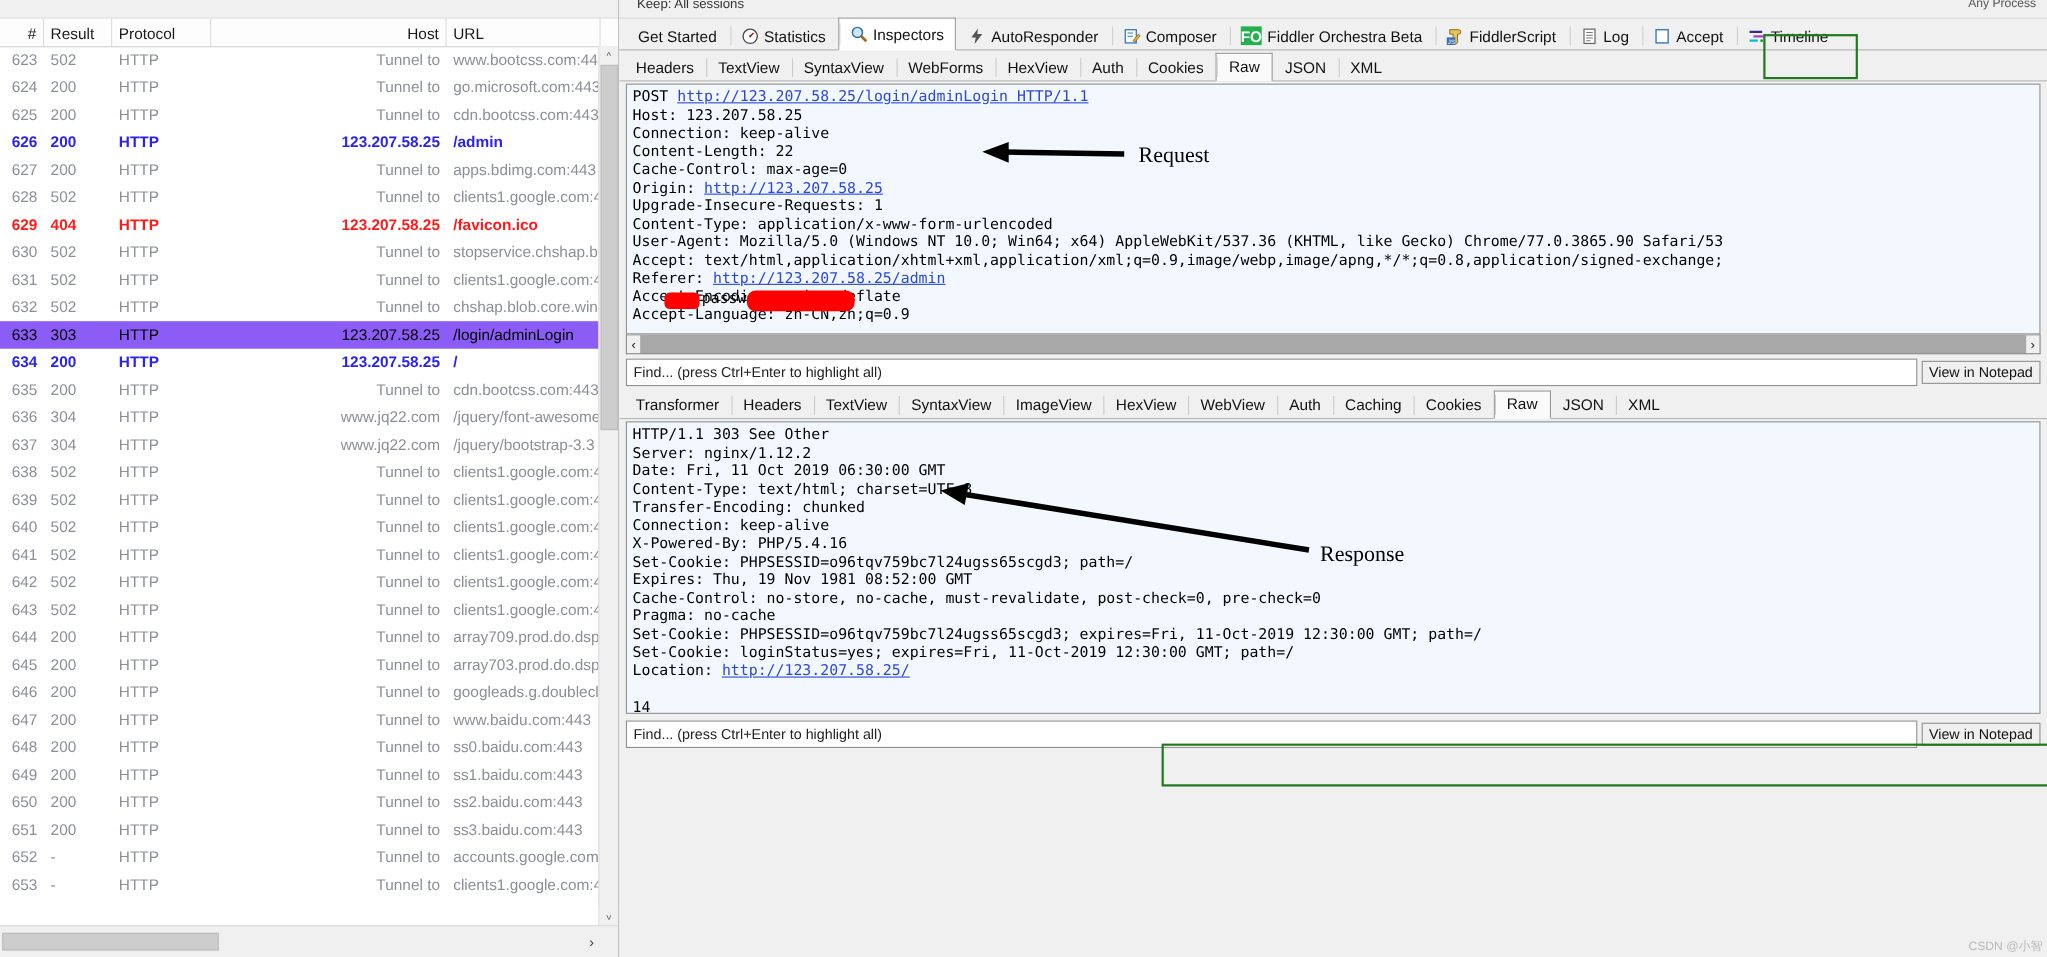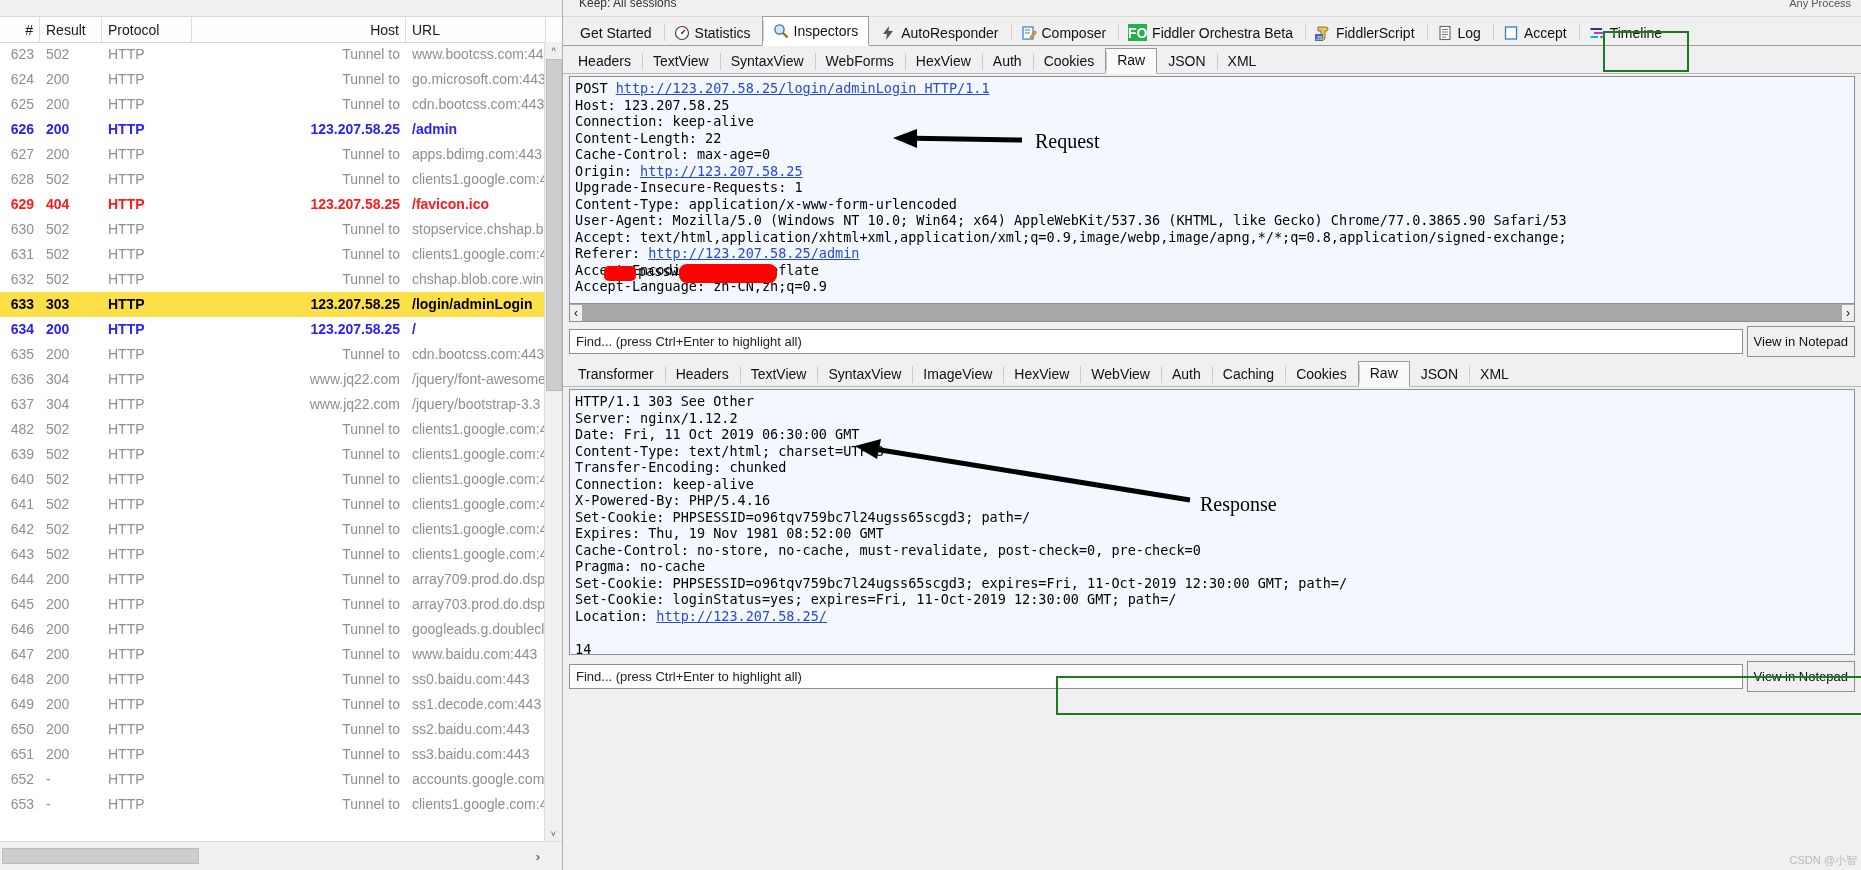--- a/index.html
+++ b/index.html
@@ -36,21 +36,21 @@
   }
   .c-id{width:40px;text-align:right;}
   .c-result{width:62px;text-align:left;}
   .c-protocol{width:90px;text-align:left;}
   .c-host{width:214px;text-align:right;padding-right:10px;}
   .c-url{width:140px;text-align:left;border-right:none;}
 
   .sess-body{position:absolute;top:42px;left:0;right:0;bottom:28px;overflow:hidden;}
   .row{display:flex;height:25px;align-items:center;font-size:14px;color:#8b8f96;white-space:nowrap;}
   .row > div{height:25px;line-height:25px;box-sizing:border-box;padding:0 6px;overflow:hidden;}
-  .row.sel{background:#fde047;color:#000;font-weight:bold;}
+  .row.sel{background:#8b5cf6;color:#000;font-weight:normal;}
   .row.blue{color:#2a23ef;font-weight:bold;}
   .row.red{color:#ff1a1a;font-weight:bold;}
 
   
   .vscroll{
     position:absolute;top:42px;right:0;width:17px;bottom:28px;
     background:#f0f0f0;border-left:1px solid #dcdcdc;
   }
   .vs-up,.vs-down{
     width:17px;height:17px;display:flex;align-items:center;justify-content:center;
@@ -134,21 +134,21 @@
     display:flex;align-items:center;justify-content:space-between;box-sizing:border-box;
   }
   .hbar span{font-size:12px;color:#111;padding:0 4px;background:#f0f0f0;height:16px;line-height:16px;}
 
   .findrow{display:flex;align-items:center;gap:4px;}
   .findbox{
     flex:1;height:25px;background:#fff;border:1px solid #8f8f8f;
     font-size:13px;color:#222;display:flex;align-items:center;padding:0 6px;box-sizing:border-box;
   }
   .notepadbtn{
-    height:31px;background:#f0f0f0;border:1px solid #8f8f8f;
+    height:21px;background:#f0f0f0;border:1px solid #8f8f8f;
     font-size:13px;color:#111;display:flex;align-items:center;padding:0 6px;box-sizing:border-box;white-space:nowrap;
   }
 
   .encbar{
     background:#fbfbd6;border:1px solid #9a9a62;height:24px;
     display:flex;align-items:center;justify-content:center;
     font-size:14px;color:#222;box-sizing:border-box;
   }
 
   
@@ -274,21 +274,21 @@
           <div class="c-url">/jquery/font-awesome</div>
         </div>
         <div class="row">
           <div class="c-id" style="text-align:right">637</div>
           <div class="c-result">304</div>
           <div class="c-protocol">HTTP</div>
           <div class="c-host" style="text-align:right">www.jq22.com</div>
           <div class="c-url">/jquery/bootstrap-3.3</div>
         </div>
         <div class="row">
-          <div class="c-id" style="text-align:right">482</div>
+          <div class="c-id" style="text-align:right">638</div>
           <div class="c-result">502</div>
           <div class="c-protocol">HTTP</div>
           <div class="c-host" style="text-align:right">Tunnel to</div>
           <div class="c-url">clients1.google.com:4</div>
         </div>
         <div class="row">
           <div class="c-id" style="text-align:right">639</div>
           <div class="c-result">502</div>
           <div class="c-protocol">HTTP</div>
           <div class="c-host" style="text-align:right">Tunnel to</div>
@@ -355,21 +355,21 @@
           <div class="c-result">200</div>
           <div class="c-protocol">HTTP</div>
           <div class="c-host" style="text-align:right">Tunnel to</div>
           <div class="c-url">ss0.baidu.com:443</div>
         </div>
         <div class="row">
           <div class="c-id" style="text-align:right">649</div>
           <div class="c-result">200</div>
           <div class="c-protocol">HTTP</div>
           <div class="c-host" style="text-align:right">Tunnel to</div>
-          <div class="c-url">ss1.decode.com:443</div>
+          <div class="c-url">ss1.baidu.com:443</div>
         </div>
         <div class="row">
           <div class="c-id" style="text-align:right">650</div>
           <div class="c-result">200</div>
           <div class="c-protocol">HTTP</div>
           <div class="c-host" style="text-align:right">Tunnel to</div>
           <div class="c-url">ss2.baidu.com:443</div>
         </div>
         <div class="row">
           <div class="c-id" style="text-align:right">651</div>

